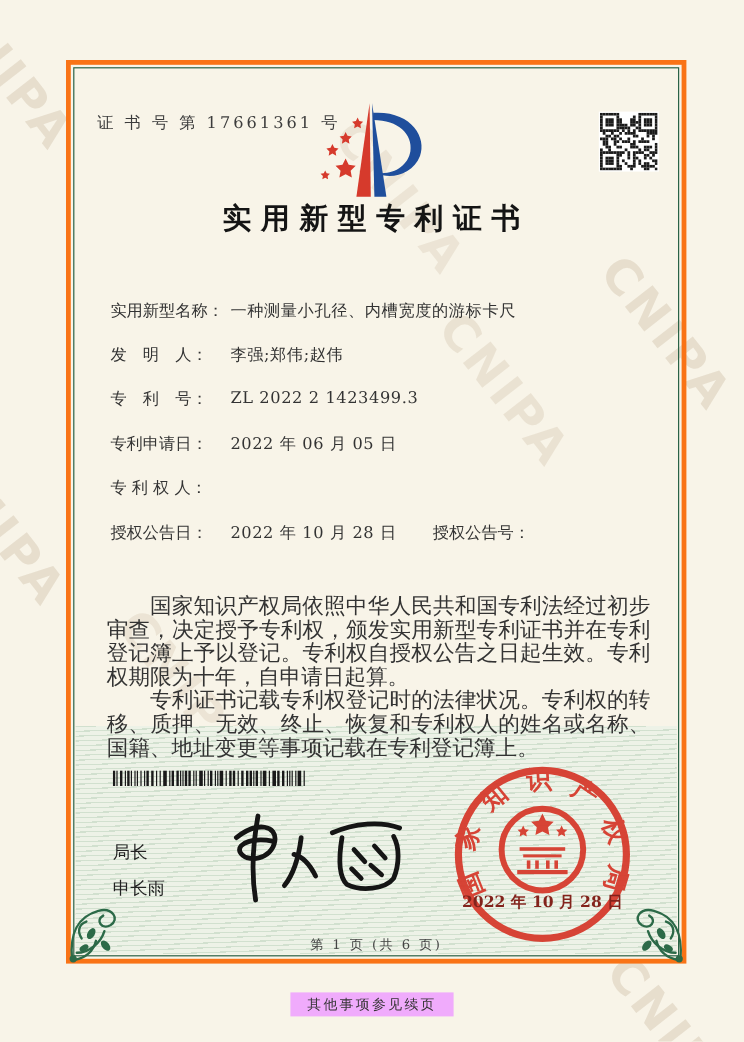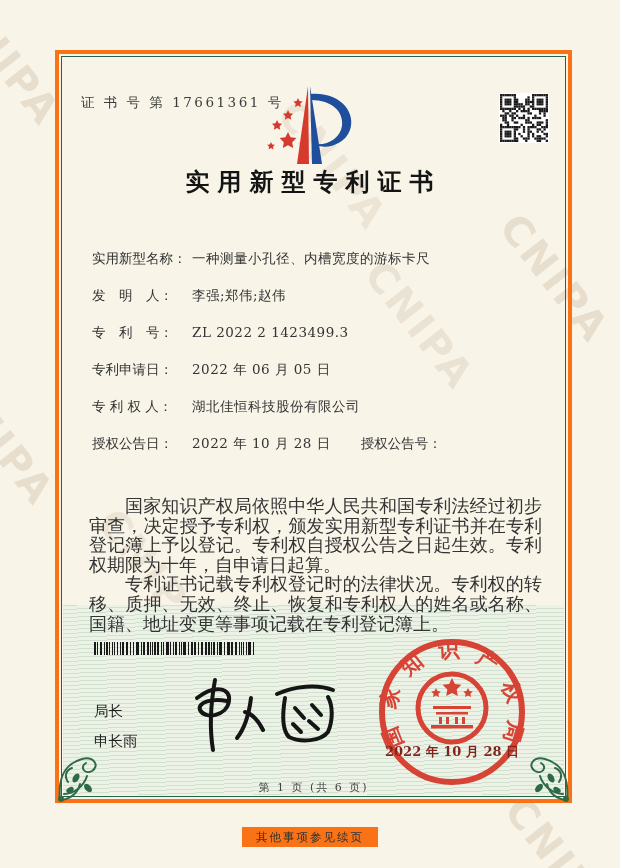--- a/index.html
+++ b/index.html
@@ -50,21 +50,21 @@
   }
   .paragraphs p{margin:0;text-indent:2em;}
   .barcode{position:absolute;left:35px;top:588px;width:166px;height:13px;z-index:3;}
   .signer{position:absolute;left:35px;top:642px;font-size:14.5px;line-height:30px;color:#222;z-index:3;}
   .signature{position:absolute;left:126px;top:614px;width:170px;height:95px;z-index:4;}
   .seal{position:absolute;left:314px;top:582px;width:158px;height:154px;z-index:4;opacity:0.94;}
   .page-info{position:absolute;left:0;right:0;top:726px;text-align:center;font-size:11px;letter-spacing:2px;color:#444;z-index:3;}
   .footer-note{
     position:absolute;left:0;right:0;top:830px;text-align:center;z-index:3;font-size:11.5px;letter-spacing:2px;color:#333;
   }
-  .footer-note span{background:#f97316;padding:3px 14px;margin-top:24px;}
+  .footer-note span{background:#f0abfc;padding:3px 14px;margin-top:24px;}
   .flourish{position:absolute;width:72px;height:72px;z-index:5;pointer-events:none;}
   .flourish.bl{left:-5px;bottom:-5px;}
   .flourish.br{right:-5px;bottom:-5px;transform:scaleX(-1);}
 </style>
 </head>
 <body>
 
 <div class="watermark" style="left:-22px;top:-12px">CNIPA</div>
 <div class="watermark" style="left:305px;top:92px;opacity:.7">CNIPA</div>
 <div class="watermark" style="left:392px;top:252px;opacity:.8">CNIPA</div>
@@ -369,21 +369,20 @@
     <div class="field-row">
       <span class="field-label">专　利　号：</span>
       <span class="field-value">ZL 2022 2 1423499.3</span>
     </div>
     <div class="field-row">
       <span class="field-label">专利申请日：</span>
       <span class="field-value">2022 年 06 月 05 日</span>
     </div>
     <div class="field-row">
       <span class="field-label">专 利 权 人：</span>
-      <span class="field-value">湖北佳恒科技股份有限公司</span>
     </div>
     <div class="field-row">
       <span class="field-label">授权公告日：</span>
       <span class="field-value">2022 年 10 月 28 日</span>
       <span class="field-label pair2">授权公告号：</span>
     </div>
   </div>
 
   <div class="paragraphs">
     <p>国家知识产权局依照中华人民共和国专利法经过初步审查，决定授予专利权，颁发实用新型专利证书并在专利登记簿上予以登记。专利权自授权公告之日起生效。专利权期限为十年，自申请日起算。</p>

